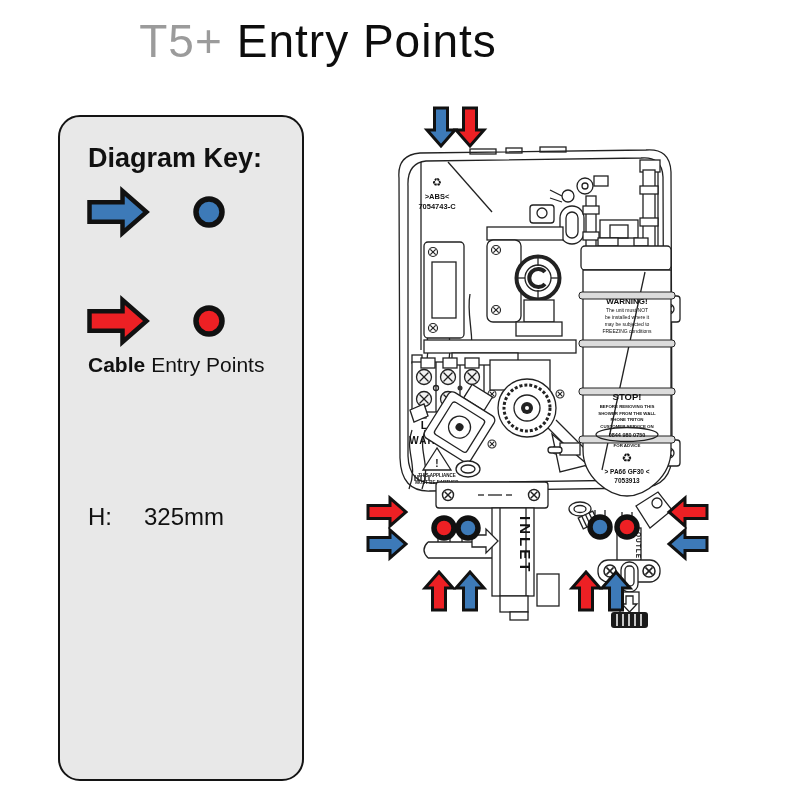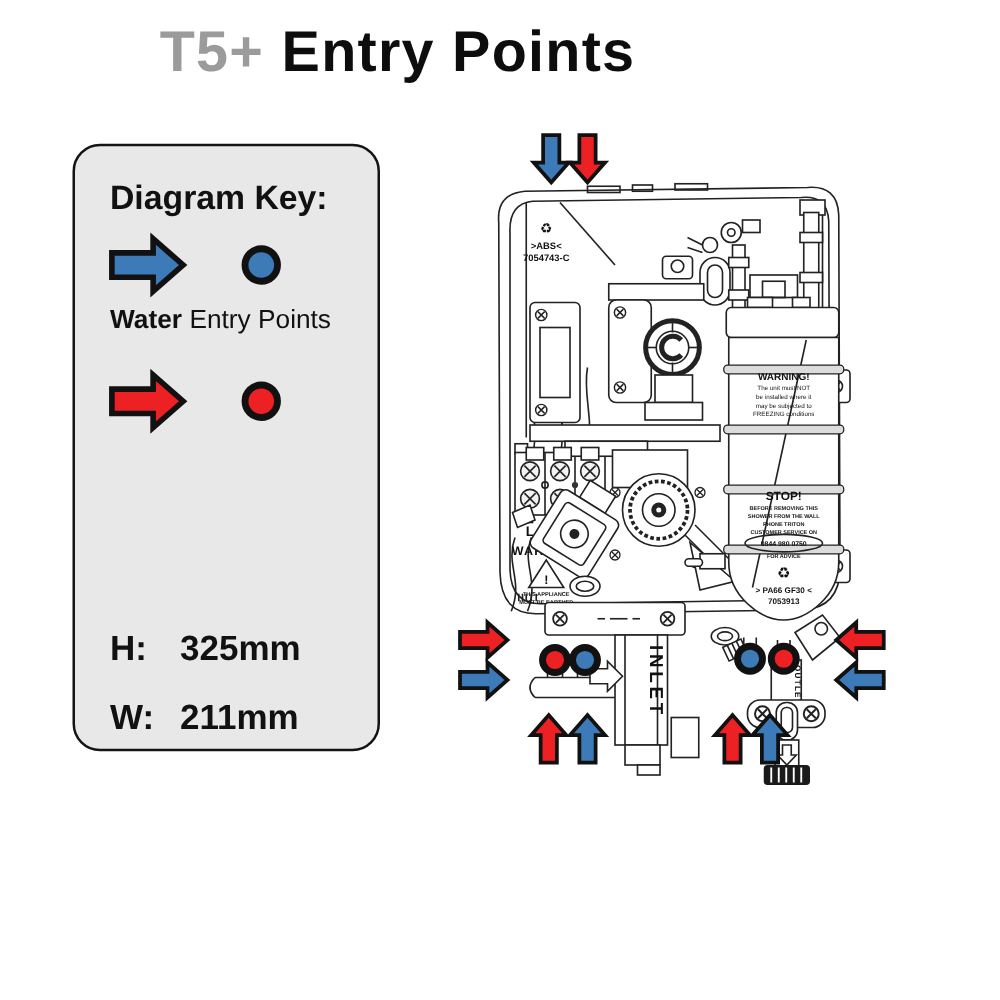--- a/index.html
+++ b/index.html
@@ -1,31 +1,31 @@
 <!DOCTYPE html>
 <html><head>
 <meta charset="utf-8">
 <style>
   html,body{margin:0;padding:0;background:#fff;}
   body{width:800px;height:800px;position:relative;font-family:"Liberation Sans",sans-serif;color:#111;overflow:hidden;}
-  .title{position:absolute;top:14px;left:0;width:636px;text-align:center;font-size:46px;font-weight:bold;letter-spacing:1px;}
+  .title{position:absolute;top:14px;left:0;width:636px;text-align:center;font-size:46px;font-weight:normal;letter-spacing:1px;}
   .title .prefix{color:#9b9b9b;}
   .title .main{color:#0d0d0d;margin-left:14px;}
-  .key-panel{position:absolute;left:58px;top:115px;width:246px;height:486px;background:#e8e8e8;border:2.5px solid #141414;border-radius:22px;box-sizing:border-box;}
+  .key-panel{position:absolute;left:58px;top:115px;width:246px;height:666px;background:#e8e8e8;border:2.5px solid #141414;border-radius:22px;box-sizing:border-box;}
   .key-heading{position:absolute;left:28px;top:26px;font-size:27px;font-weight:bold;}
   .key-row{position:absolute;left:26px;width:190px;height:46px;}
   .key-row.water{top:72px;}
   .key-row.cable{top:181px;}
   .key-label{position:absolute;left:28px;font-size:21px;}
   .key-label b{font-weight:bold;}
   .key-label .rest{margin-left:6px;}
   .key-label.water{top:127px;}
   .key-label.cable{top:236px;}
   .dim-heading{position:absolute;left:28px;top:346px;font-size:25px;font-weight:bold;}
-  .dim-row{position:absolute;left:28px;font-size:28px;font-weight:bold;}
+  .dim-row{position:absolute;left:28px;font-size:24px;font-weight:normal;}
   .dim-row .dlabel{display:inline-block;width:56px;}
   .dim-row.h{top:386px;}
   .dim-row.w{top:441px;}
   .dim-row.d{top:498px;}
   svg{overflow:visible;}
   svg text{font-family:"Liberation Sans",sans-serif;fill:#111;}
   .blue{fill:#3d7ab8;}
   .red{fill:#ed2024;}
   .arrow{stroke:#111;stroke-width:3;stroke-linejoin:miter;}
   .dot{stroke:#111;stroke-width:5.5;}
@@ -62,31 +62,30 @@
 </div>
 
 
 <div class="key-panel">
   <div class="key-heading">Diagram Key:</div>
 
   <svg class="key-row water" viewBox="0 0 190 46" width="190" height="46">
     <use href="#arr" class="arrow blue" transform="translate(32,23) scale(1.5)" stroke-width="3"></use>
     <circle class="dot blue" cx="123" cy="23" r="13" stroke-width="6"></circle>
   </svg>
-  <div class="key-label water">
-    <b>Water</b><span class="rest">Entry Points</span>
-  </div>
 
   <svg class="key-row cable" viewBox="0 0 190 46" width="190" height="46">
     <use href="#arr" class="arrow red" transform="translate(32,23) scale(1.5)" stroke-width="3"></use>
     <circle class="dot red" cx="123" cy="23" r="13" stroke-width="6"></circle>
   </svg>
+  <div class="key-label cable">
+    <b>Cable</b><span class="rest">Entry Points</span>
+  </div>
 
   <div class="dim-row h"><span class="dlabel">H:</span><span>325mm</span></div>
-  <div class="dim-row w"><span class="dlabel">W:</span><span>211mm</span></div>
 </div>
 
 
 <svg viewBox="350 88 370 552" style="position:absolute;left:350px;top:88px;" width="370" height="552">
 
   <g>
     <path class="ln" d="M 399,178 Q 397,155 420,153 L 646,150 Q 670,148 671,172 L 672,452 Q 673,486 642,488 L 430,491 Q 401,492 400,458 Z"></path>
     <path class="ln" d="M 408,186 Q 407,163 426,161 L 641,158 Q 662,156 663,177 L 664,450 Q 664,478 640,480 L 434,483 Q 409,484 408,456 Z"></path>
     <rect class="ln" x="470" y="149" width="26" height="5"></rect>
     <rect class="ln" x="506" y="148" width="16" height="5"></rect>

